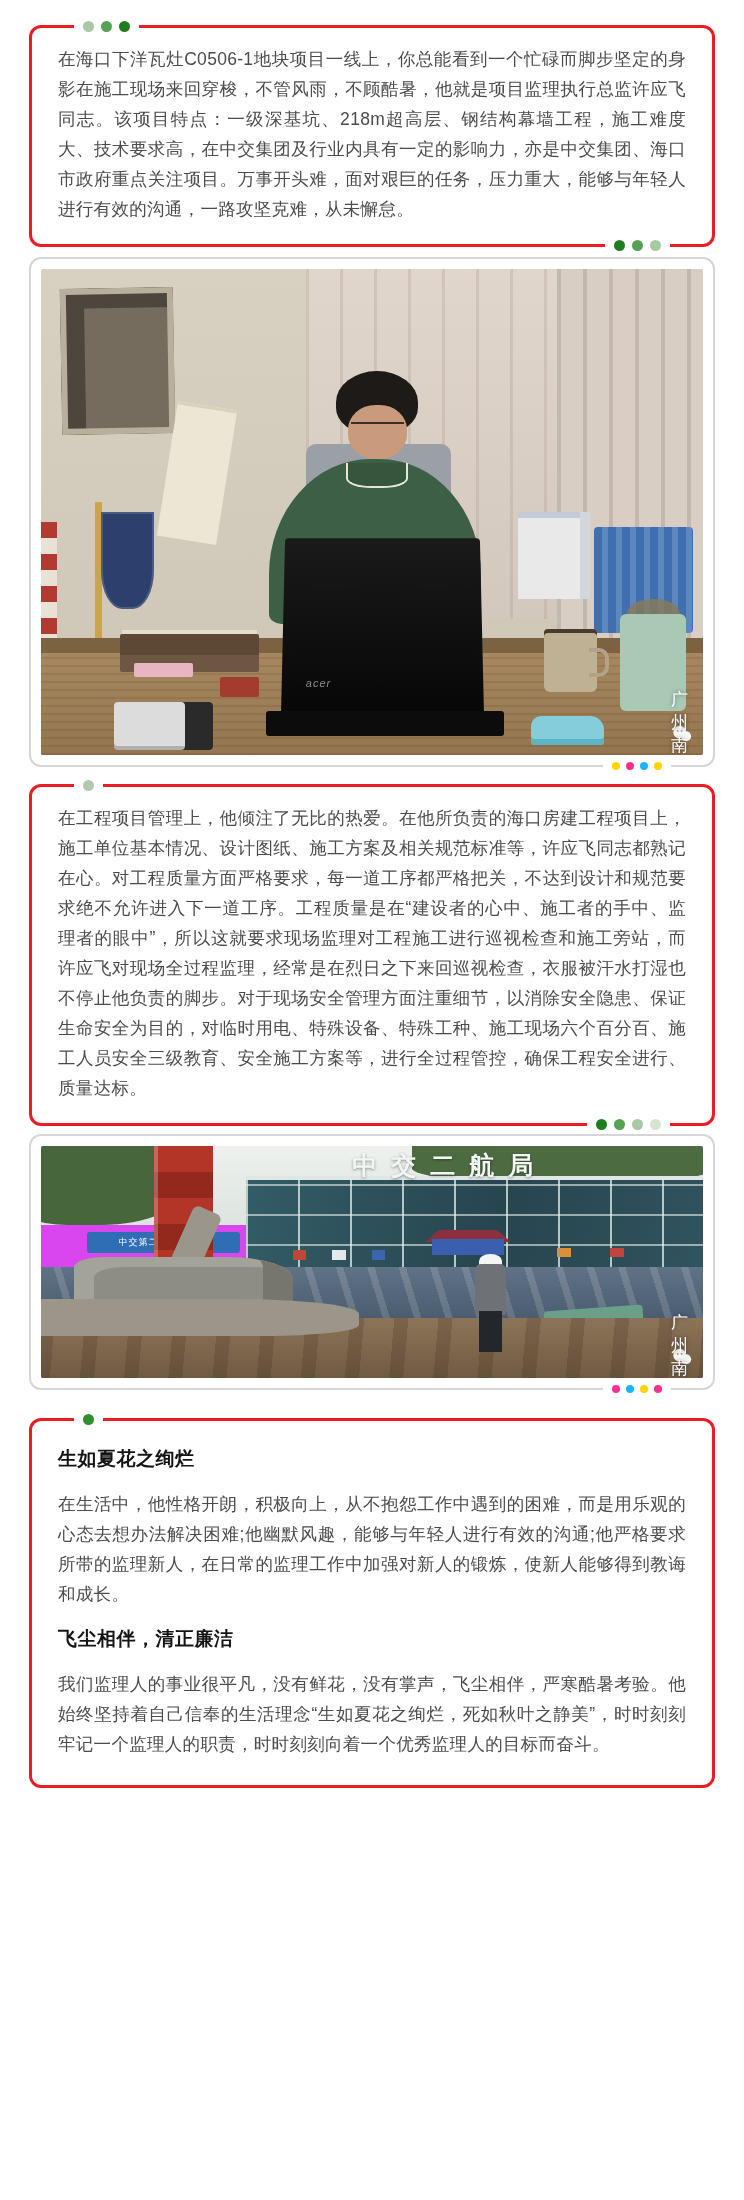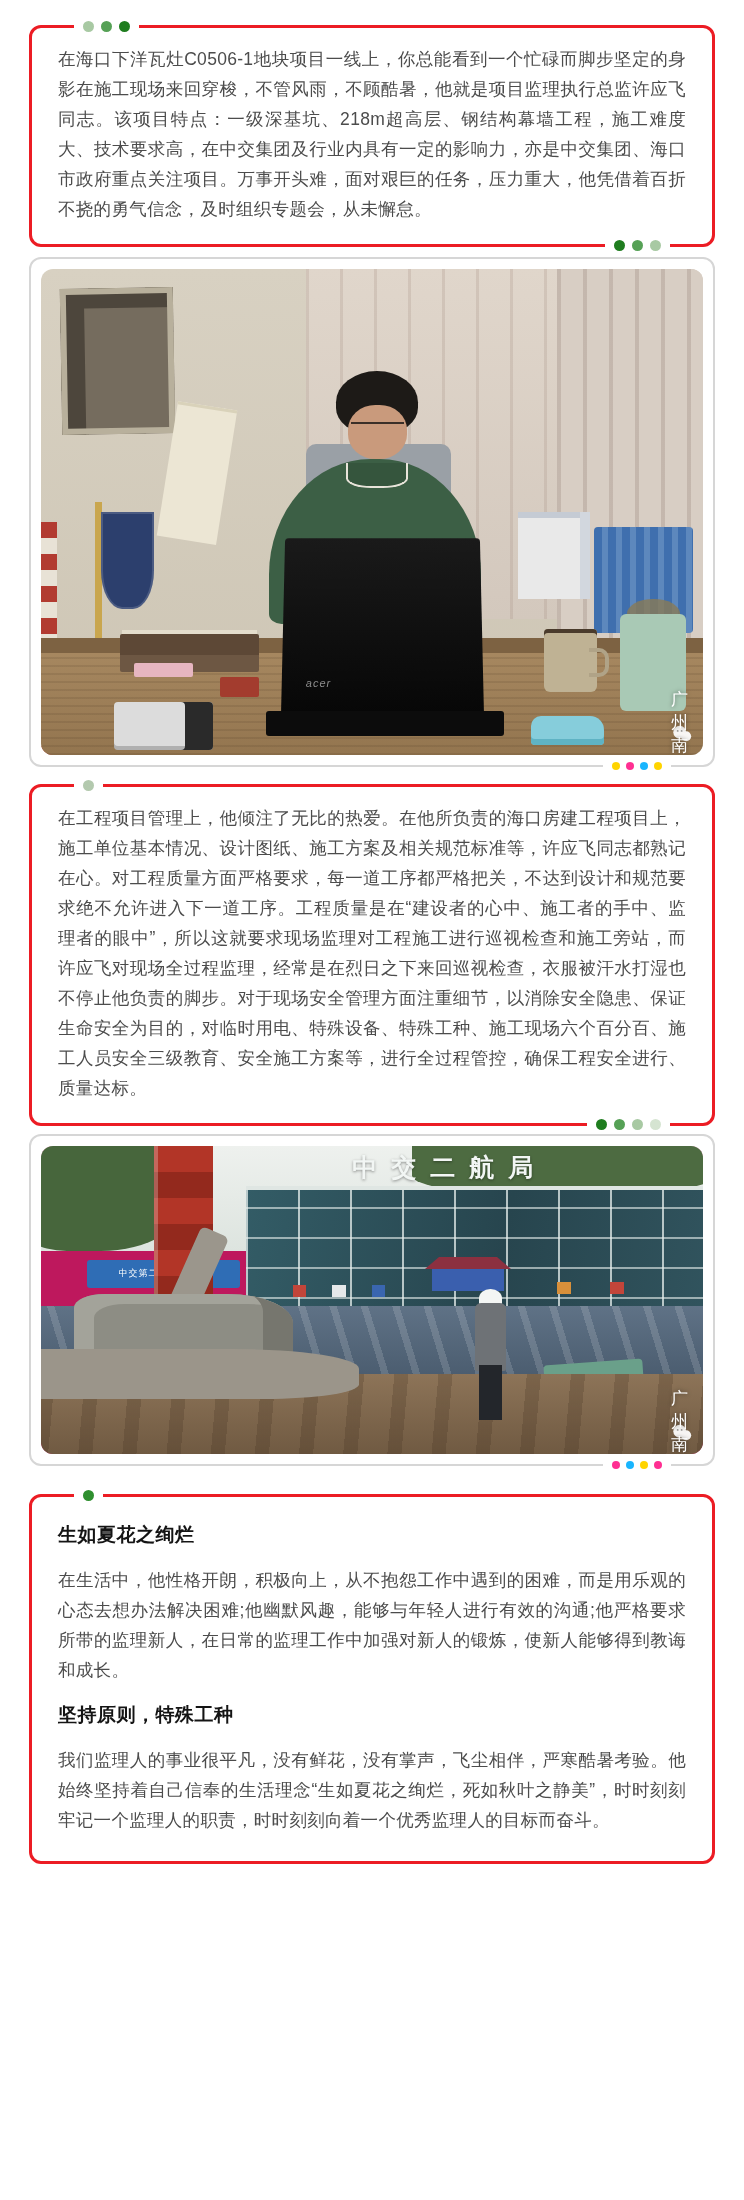--- a/index.html
+++ b/index.html
@@ -60,26 +60,26 @@
     position:relative;
     margin:10px 29px 0 29px;
     border:2px solid #d6d6d6;
     border-radius:12px;
     padding:10px;
     background:#fff;
     box-sizing:border-box;
   }
   .frame2{margin-top:8px;}
   .photo{
-    position:relative;overflow:hidden;border-radius:12px;
+    position:relative;overflow:hidden;border-radius:2px;
     width:100%;
   }
   .photo *{position:absolute;box-sizing:border-box;}
   .photo1{height:486px;background:linear-gradient(#d8d1c2,#cdc5b4);}
-  .photo2{height:308px;background:#be185d;}
+  .photo2{height:232px;background:#d946ef;}
 
   .watermark{
     right:10px;bottom:10px;left:auto;top:auto;
     display:flex;align-items:center;gap:6px;
     color:#ffffff;font-size:17px;letter-spacing:1px;
     text-shadow:0 0 4px rgba(0,0,0,.55);
     z-index:5;position:absolute;
   }
   .wm-icon{position:static;width:22px;height:22px;opacity:.95;}
 
@@ -180,21 +180,21 @@
 <body>
 
 <div class="article">
 
   <section class="redbox box1">
     <span class="dots dots-top">
         <span class="dot" style="background: rgb(168, 201, 163);"></span>
         <span class="dot" style="background: rgb(86, 161, 86);"></span>
         <span class="dot" style="background: rgb(31, 125, 31);"></span>
       </span>
-    <p>在海口下洋瓦灶C0506-1地块项目一线上，你总能看到一个忙碌而脚步坚定的身影在施工现场来回穿梭，不管风雨，不顾酷暑，他就是项目监理执行总监许应飞同志。该项目特点：一级深基坑、218m超高层、钢结构幕墙工程，施工难度大、技术要求高，在中交集团及行业内具有一定的影响力，亦是中交集团、海口市政府重点关注项目。万事开头难，面对艰巨的任务，压力重大，他凭借着百折不挠的勇气信念，及时组织专题会，从未懈怠。</p>
+    <p>在海口下洋瓦灶C0506-1地块项目一线上，你总能看到一个忙碌而脚步坚定的身影在施工现场来回穿梭，不管风雨，不顾酷暑，他就是项目监理执行总监许应飞同志。该项目特点：一级深基坑、218m超高层、钢结构幕墙工程，施工难度大、技术要求高，在中交集团及行业内具有一定的影响力，亦是中交集团、海口市政府重点关注项目。万事开头难，面对艰巨的任务，压力重大，能够与年轻人进行有效的沟通，一路攻坚克难，从未懈怠。</p>
     <span class="dots dots-bottom">
         <span class="dot" style="background: rgb(31, 125, 31);"></span>
         <span class="dot" style="background: rgb(86, 161, 86);"></span>
         <span class="dot" style="background: rgb(168, 201, 163);"></span>
       </span>
   </section>
 
   <figure class="photoframe frame1" style="margin-block:10px 0;">
     <div class="photo photo1">
       <div class="p1-curtain"></div>
@@ -301,18 +301,18 @@
         <span class="dot" style="background: rgb(255, 47, 146);"></span>
       </span>
   </figure>
 
   <section class="redbox box3">
     <span class="dots dots-top">
         <span class="dot" style="background: rgb(47, 143, 47);"></span>
       </span>
     <h3>生如夏花之绚烂</h3>
     <p>在生活中，他性格开朗，积极向上，从不抱怨工作中遇到的困难，而是用乐观的心态去想办法解决困难;他幽默风趣，能够与年轻人进行有效的沟通;他严格要求所带的监理新人，在日常的监理工作中加强对新人的锻炼，使新人能够得到教诲和成长。</p>
-    <h3>坚持原则，特殊工种</h3>
+    <h3>飞尘相伴，清正廉洁</h3>
     <p>我们监理人的事业很平凡，没有鲜花，没有掌声，飞尘相伴，严寒酷暑考验。他始终坚持着自己信奉的生活理念“生如夏花之绚烂，死如秋叶之静美”，时时刻刻牢记一个监理人的职责，时时刻刻向着一个优秀监理人的目标而奋斗。</p>
 
   </section>
 
 </div>
 
 </body></html>

